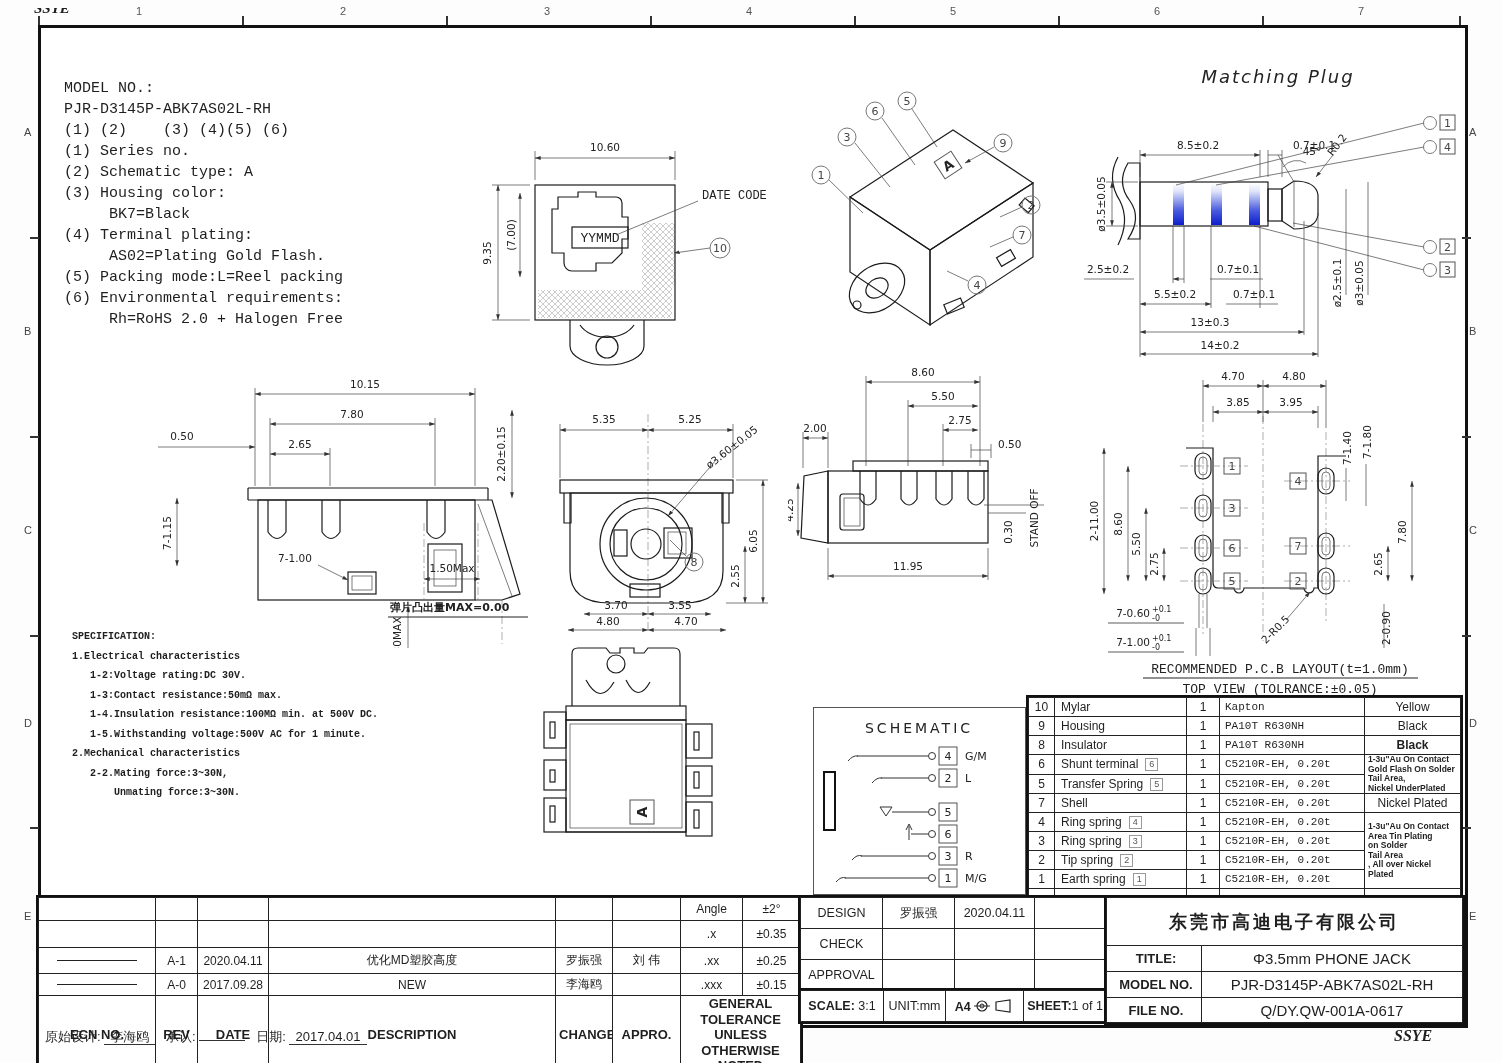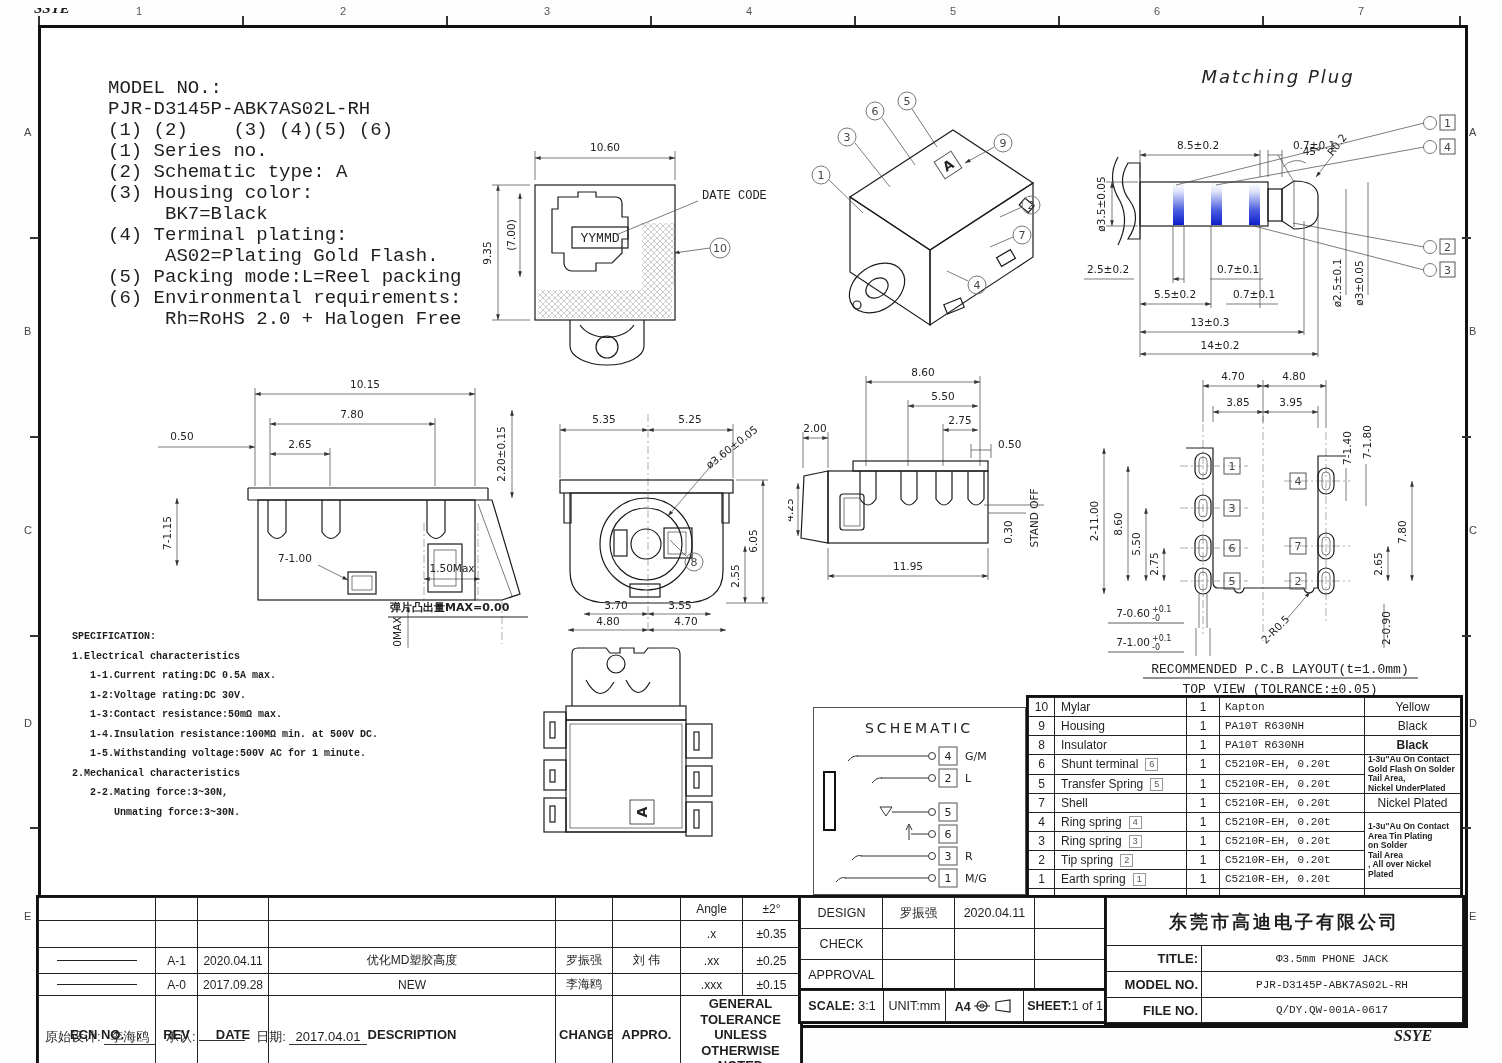--- a/index.html
+++ b/index.html
@@ -10,21 +10,21 @@
   
   .frame{left:38px;top:25px;width:1424px;height:997px;border:3px solid #111;background:#fff;}
   .tick-top{width:2px;height:9px;background:#333;top:16px;}
   .tick-side{width:9px;height:2px;background:#333;}
   .zone-num{top:5px;font-size:11px;color:#555;}
   .zone-letter{font-size:11px;color:#444;}
   .corner-cut{left:34px;top:8px;height:11px;overflow:hidden;font:italic bold 15px "Liberation Serif",serif;}
   .corner-cut span{display:block;margin-top:-8px;}
   
   .textblock div{white-space:pre;}
-  .model-block{left:64px;top:78px;font-size:19px;line-height:21px;margin-left:44px;}
+  .model-block{left:64px;top:78px;font-size:15px;line-height:21px;}
   .spec-block{left:72px;top:627px;font-size:10px;line-height:19.5px;font-weight:bold;}
   
   table{border-collapse:collapse;table-layout:fixed;background:#fff;}
   td{border:1px solid #222;padding:0 3px;font-size:12px;text-align:center;overflow:hidden;}
   .heavy{outline:2px solid #111;}
   .bom{left:1028px;top:697px;}
   .bom td{height:18px;font-size:12px;}
   .bom .desc{text-align:left;padding-left:6px;}
   .bom .mat{font-family:"Liberation Mono",monospace;font-size:11px;text-align:left;padding-left:5px;}
   .bom .rem-sm{font-size:8.5px;line-height:1.12;white-space:pre-line;text-align:left;padding-left:3px;font-weight:bold;}
@@ -33,22 +33,22 @@
   .tag:empty{display:none;}
   .rev{left:38px;top:897px;}
   .rev td{font-size:12px;}
   .rev .hdr td{font-size:13px;font-weight:bold;}
   .rev .tolhdr{font-size:8.5px;white-space:pre-line;line-height:1.2;font-weight:bold;}
   .ecn-dash{width:72%;margin:0 auto;border-top:1.5px solid #222;height:0;}
   .appr{left:800px;top:897px;}
   .appr td{font-size:12.5px;}
   .ttl{left:1106px;top:897px;}
   .company{font-size:18px;font-weight:bold;letter-spacing:3px;margin-top:21px;}
-  .ttl .lbl{font-size:13px;font-weight:bold;text-align:right;padding-left:7px;}
-  .ttl .val{font-family:Liberation Mono, monospace;font-size:11px;}
+  .ttl .lbl{font-size:13px;font-weight:bold;text-align:center;padding-left:7px;}
+  .ttl .val{font-family:Liberation Sans, sans-serif;font-size:15px;}
   
   .footer{left:45px;top:1028px;font-size:13px;}
   .footer .u{border-bottom:1px solid #333;padding:0 6px;}
   .footer .blank{display:inline-block;width:46px;border-bottom:1px solid #333;height:12px;}
   .brand{left:1394px;top:1027px;font:italic bold 16px "Liberation Serif",serif;}
   
   svg{font-family:"DejaVu Sans",sans-serif;}
   svg text{fill:#222;}
   .dt{font-size:10.5px;}
   .cad{font-family:"Liberation Mono","DejaVu Sans Mono",monospace;}
@@ -134,21 +134,20 @@
   <div>     AS02=Plating Gold Flash.</div>
   <div>(5) Packing mode:L=Reel packing</div>
   <div>(6) Environmental requirements:</div>
   <div>     Rh=RoHS 2.0 + Halogen Free</div>
 </div>
 
 
 <div class="abs textblock spec-block mono">
   <div>SPECIFICATION:</div>
   <div>1.Electrical characteristics</div>
-  <div>   1-1.Current rating:DC 0.5A max.</div>
   <div>   1-2:Voltage rating:DC 30V.</div>
   <div>   1-3:Contact resistance:50mΩ max.</div>
   <div>   1-4.Insulation resistance:100MΩ min. at 500V DC.</div>
   <div>   1-5.Withstanding voltage:500V AC for 1 minute.</div>
   <div>2.Mechanical characteristics</div>
   <div>   2-2.Mating force:3~30N,</div>
   <div>       Unmating force:3~30N.</div>
 </div>
 
 

